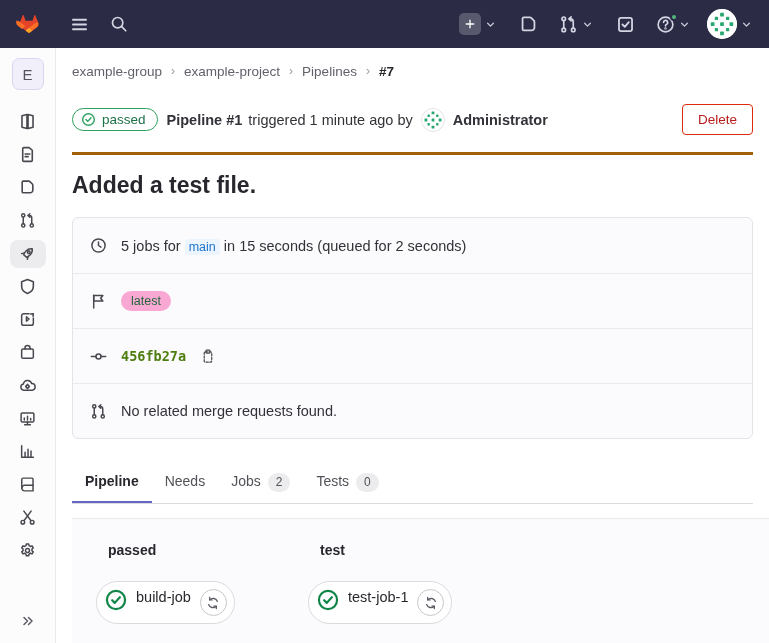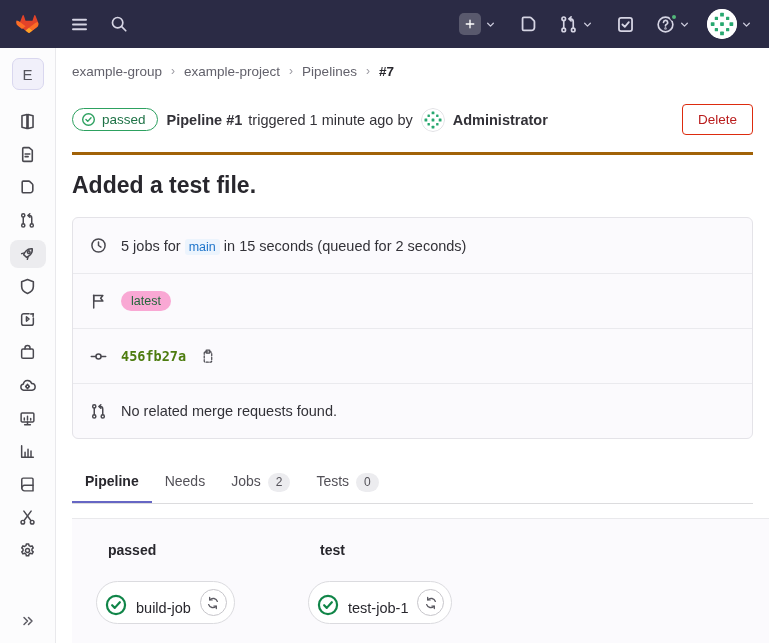--- a/index.html
+++ b/index.html
@@ -76,21 +76,21 @@
   .tabs { display:flex; margin-top:24px; border-bottom:1px solid #dcdcde; }
   .tab { display:flex; gap:7px; padding:10px 13px 11px; font-size:14px;
     color:#535158; cursor:pointer; background:none; border:none; }
   .tab.active { font-weight:700; color:#28272d; box-shadow:inset 0 -2px 0 #6666c4; }
   .tab-badge { background:#ececef; color:#535158; border-radius:10px; padding:1px 8px; font-size:12px; line-height:17px; }
 
   .graph { margin:14px -16px 0 0; background:#fbfafd; border-top:1px solid #e9e9ec;
     min-height:147px; padding:23px 0 0 24px; display:flex; }
   .stage { width:212px; }
   .stage-name { font-weight:700; font-size:14px; color:#28272d; margin:0 0 23px 12px; }
-  .job-pill { display:inline-flex; align-items:flex-end; gap:9px; background:#fff; border:1px solid #dbdbdf;
+  .job-pill { display:inline-flex; align-items:flex-start; gap:9px; background:#fff; border:1px solid #dbdbdf;
     border-radius:22px; padding:7px 7px 7px 8px; font-size:14.5px; color:#28272d; cursor:pointer; }
   .job-check { color:#108548; flex:none; display:flex; }
   .retry-btn { width:27px; height:27px; border:1px solid #c7c6cb; border-radius:50%; background:#fff;
     display:flex; align-items:center; justify-content:center; color:#5c5b63; cursor:pointer; flex:none; padding:0; }
 </style>
 </head>
 <body>
 
 <header class="topbar">
   <div class="topbar-left">

